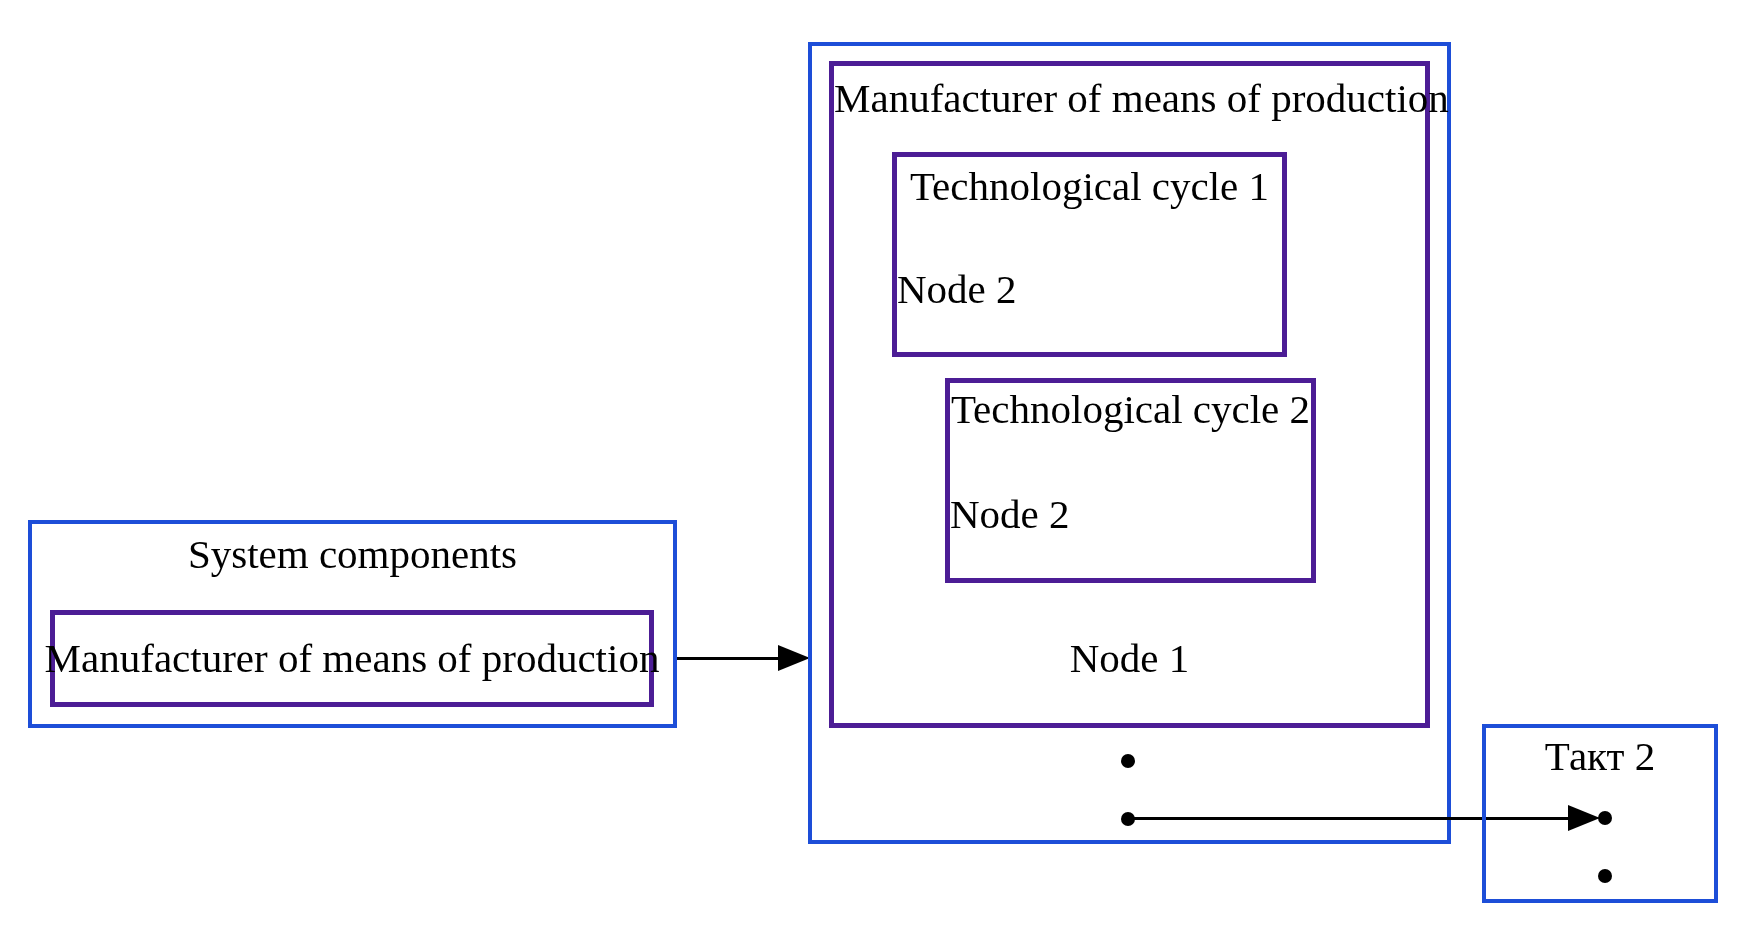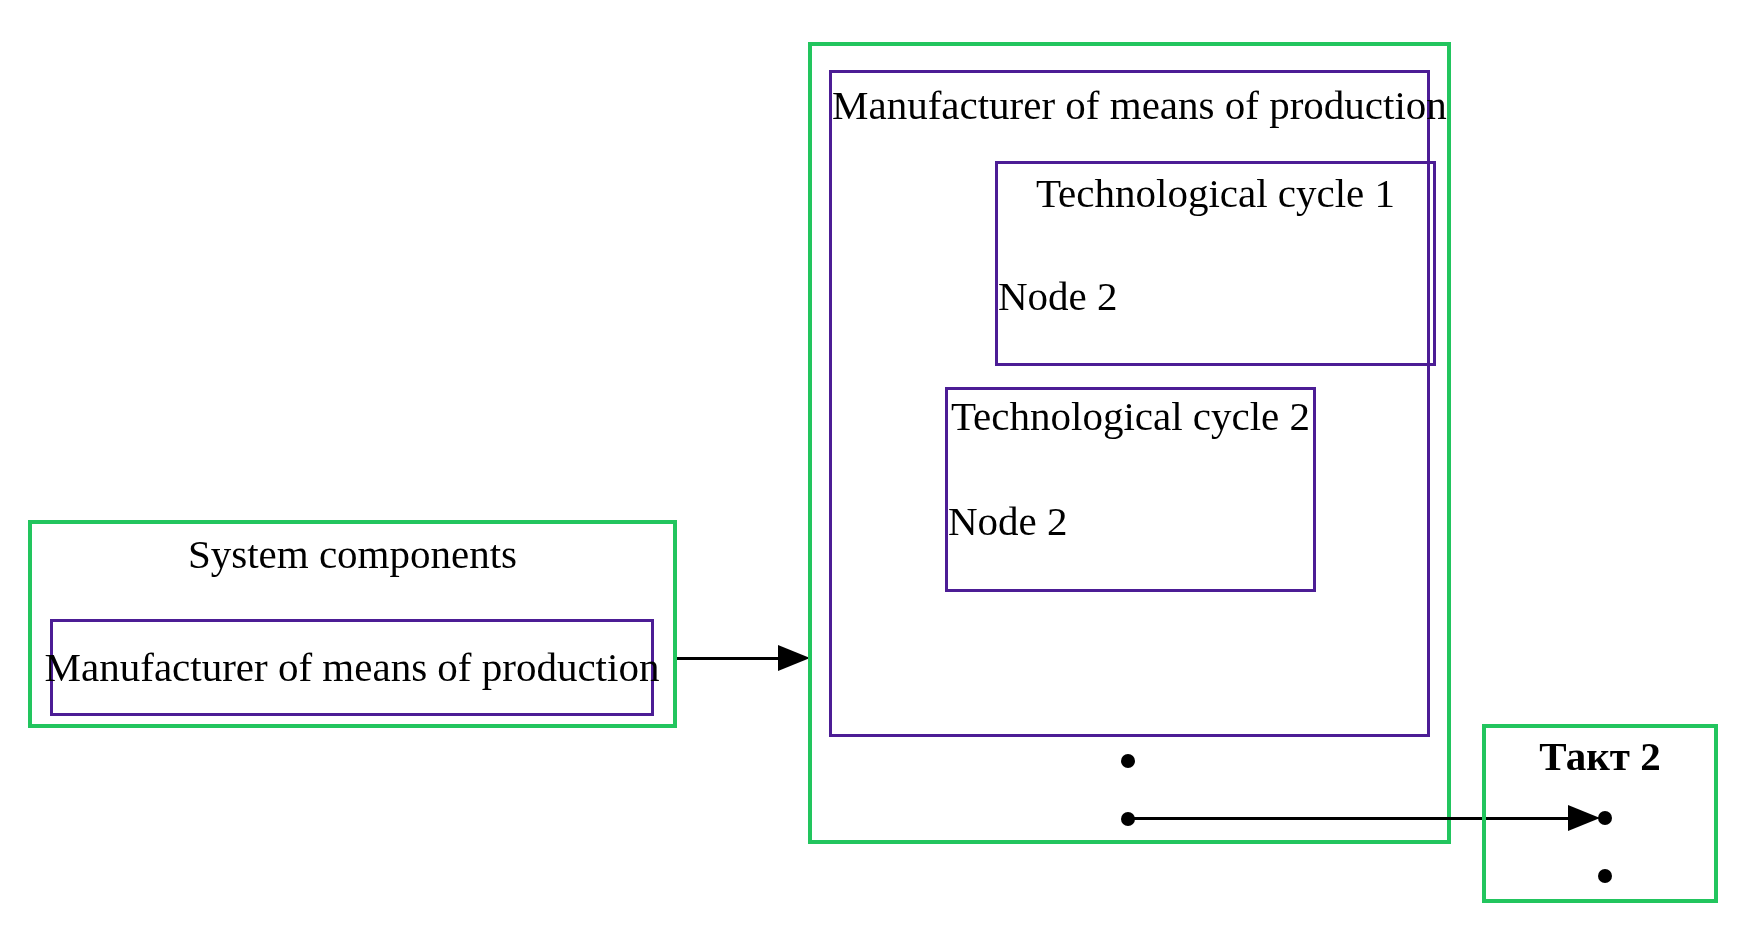--- a/index.html
+++ b/index.html
@@ -16,42 +16,42 @@
     font-size: 41px;
     line-height: 1.2;
     color: #000000;
     overflow: hidden;
   }
   .box {
     position: absolute;
     box-sizing: border-box;
     background: transparent;
   }
-  .b4 { border: 4px solid #22c55e; }
-  .b3 { border: 3px solid #4c1d95; margin-top: 9px; }
+  .b4 { border: 4px solid #1d4ed8; }
+  .b3 { border: 5px solid #4c1d95; }
   .box-title {
     position: absolute;
     left: 0;
     right: 0;
     text-align: center;
     white-space: nowrap;
   }
   
   .left-outer  { left: 28px;  top: 520px; width: 649px; height: 208px; }
   .left-outer .box-title { top: 6px; }
   
   .left-inner  { left: 50px;  top: 610px; width: 604px; height: 97px;
                  display: flex; align-items: center; justify-content: center;
                  white-space: nowrap; }
   
   .right-outer { left: 808px; top: 42px;  width: 643px; height: 802px; }
   .right-inner { left: 829px; top: 61px;  width: 601px; height: 667px; }
   .right-inner .box-title { top: 8px; }
   
-  .tech1 { left: 995px; top: 152px; width: 441px; height: 205px; }
+  .tech1 { left: 892px; top: 152px; width: 395px; height: 205px; }
   .tech2 { left: 945px; top: 378px; width: 371px; height: 205px; }
   .tech1 .box-title { top: 5px; }
   .tech2 .box-title { top: 2px; }
   .tech1 .node-label { top: 108px; }
   .tech2 .node-label { top: 107px; }
   .node-label { position: absolute; left: 0; right: 0; }
   
   .node1 { position: absolute; left: 829px; top: 634px; width: 601px;
            text-align: center; }
   
@@ -78,21 +78,21 @@
     position: absolute;
     width: 0;
     height: 0;
     border-top: 13px solid transparent;
     border-bottom: 13px solid transparent;
     border-left: 32px solid #000000;
   }
   .arrow1-head { left: 778px; top: 645px; }
   .arrow2-head { left: 1568px; top: 805px; }
   
-  .takt { left: 1482px; top: 724px; width: 236px; height: 179px; font-weight: bold; }
+  .takt { left: 1482px; top: 724px; width: 236px; height: 179px; }
   .takt .box-title { top: 4px; }
 </style>
 </head>
 <body>
 
 <div id="canvas">
 
   <div class="box b4 left-outer">
     <div class="box-title">System components</div>
   </div>
@@ -111,20 +111,21 @@
   <div class="box b3 tech1">
     <div class="box-title">Technological cycle 1</div>
     <div class="node-label">Node 2</div>
   </div>
 
   <div class="box b3 tech2">
     <div class="box-title">Technological cycle 2</div>
     <div class="node-label">Node 2</div>
   </div>
 
+  <div class="node1">Node 1</div>
 
   <div class="dot dot-1"></div>
   <div class="dot dot-2"></div>
 
   <div class="arrow-line arrow2-line"></div>
   <div class="arrow-head arrow2-head"></div>
   <div class="dot dot-arrow-end"></div>
 
   <div class="box b4 takt">
     <div class="box-title">Такт 2</div>

